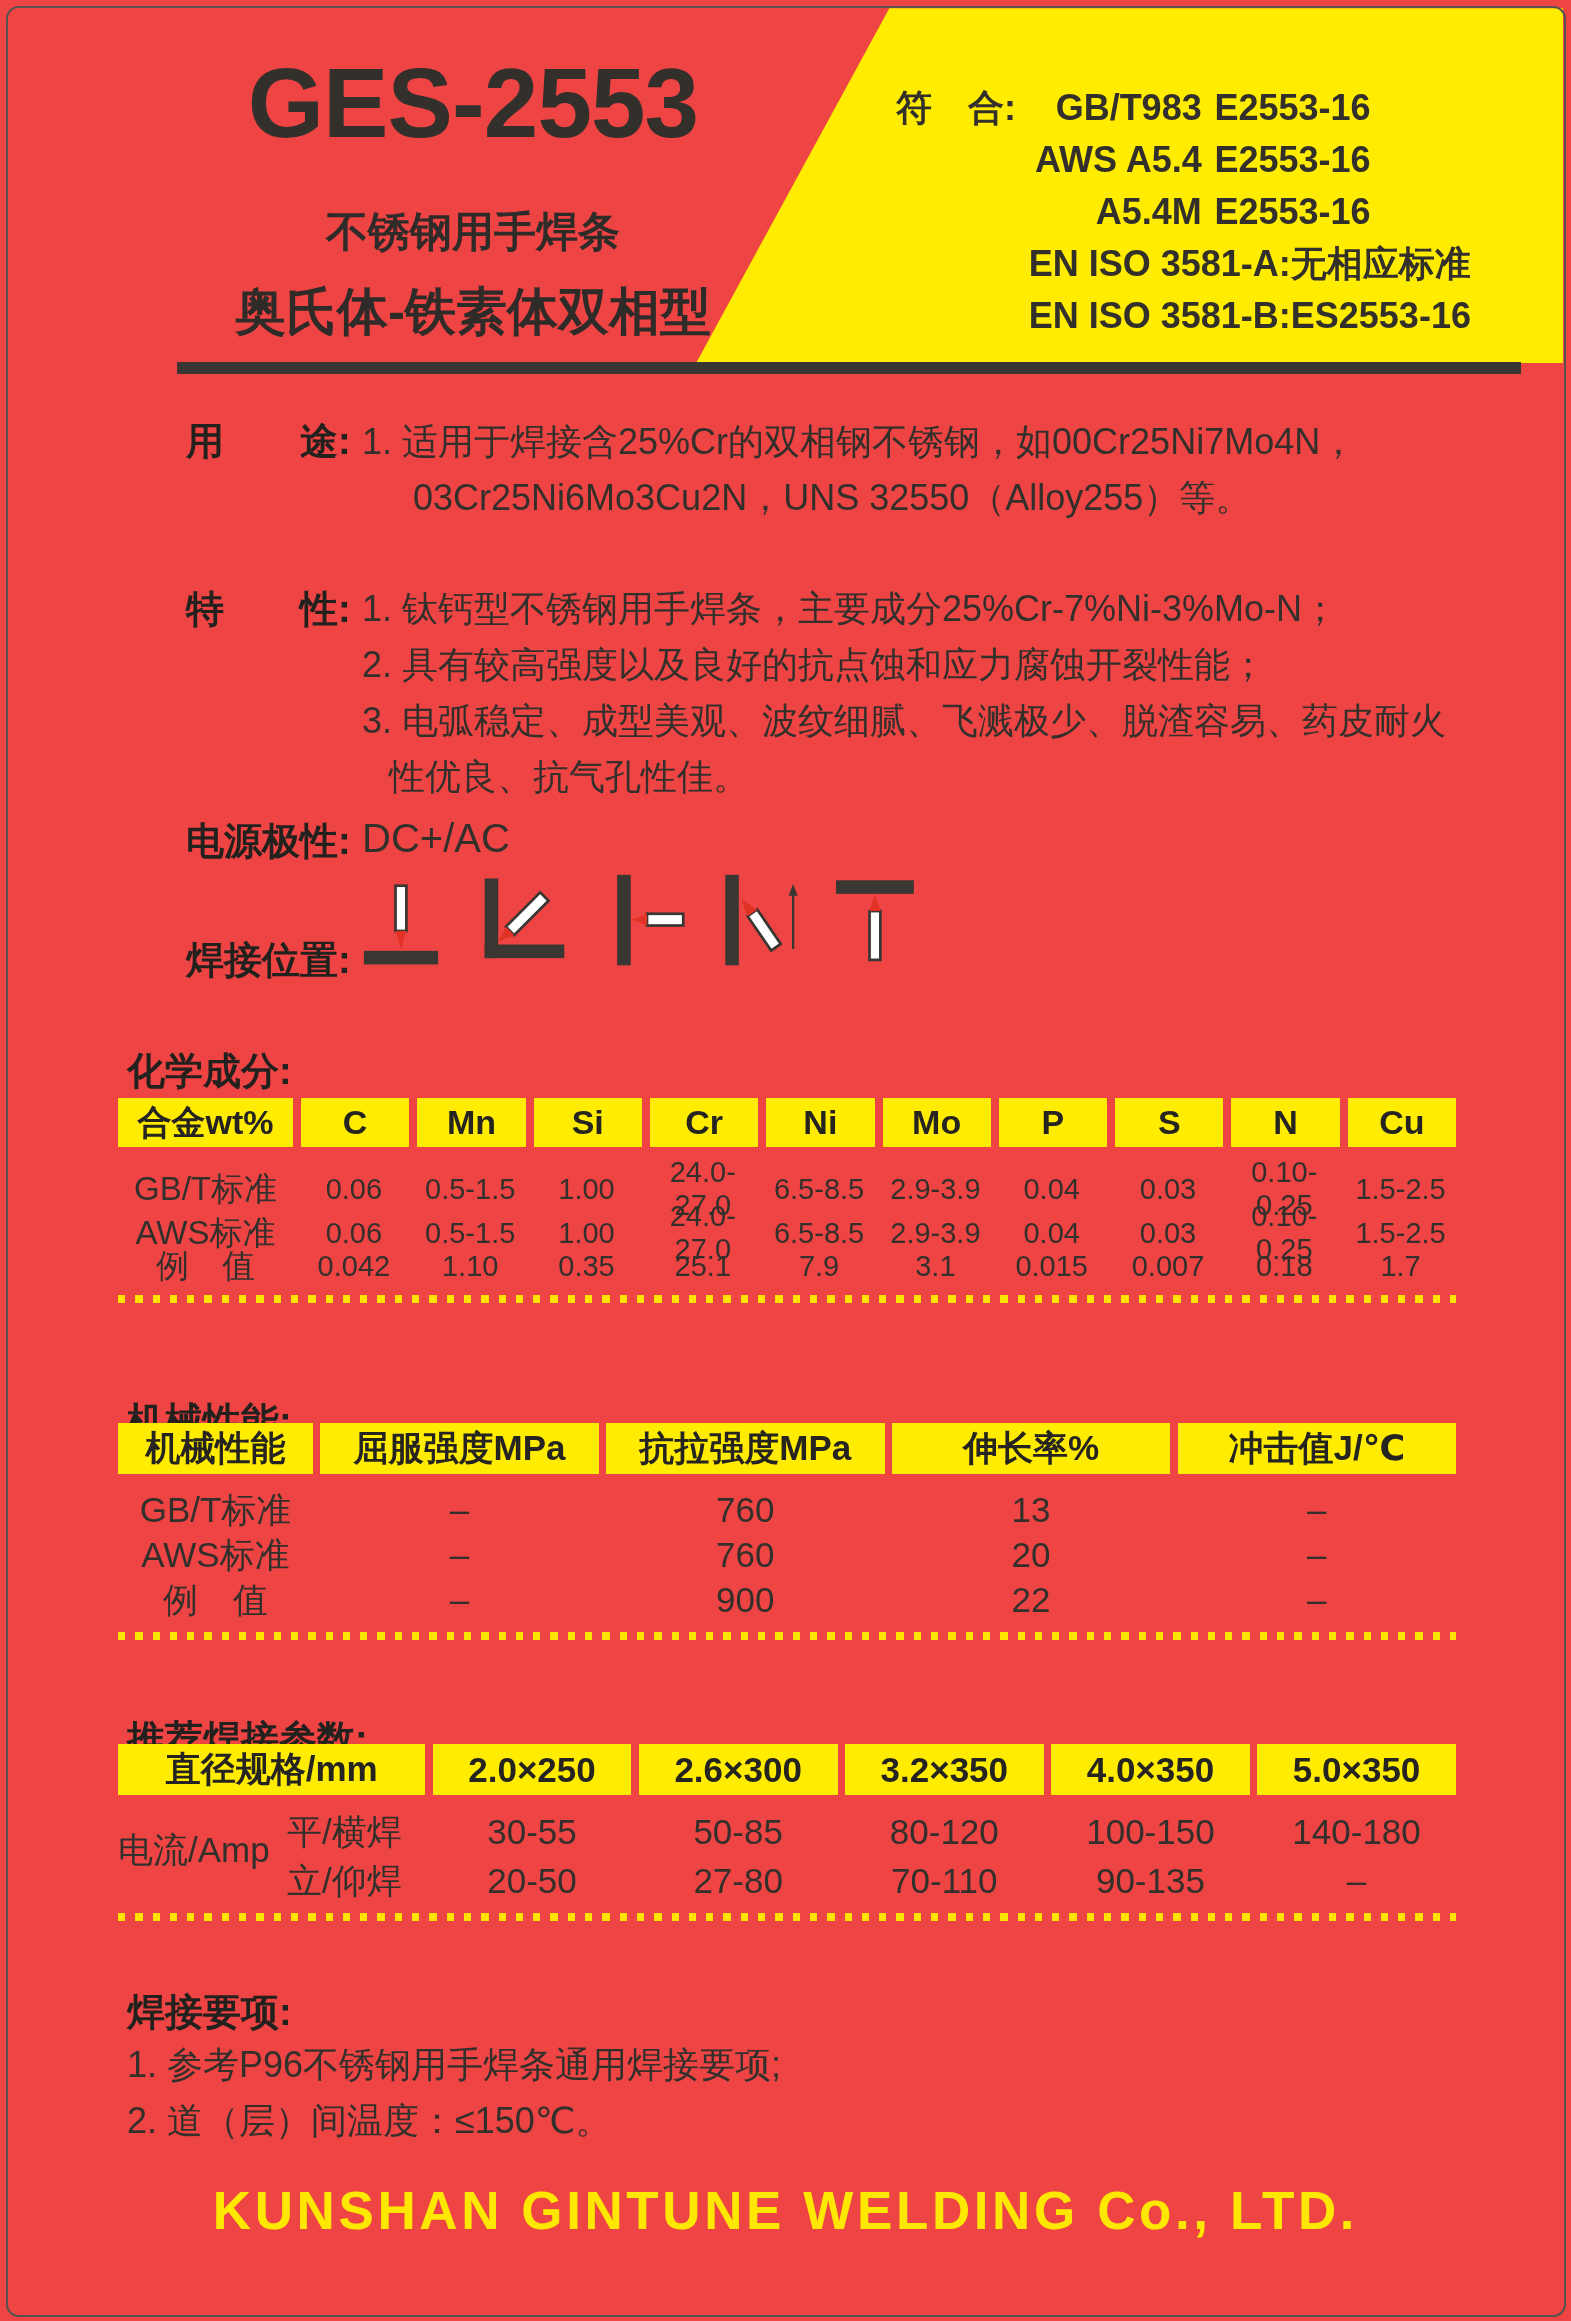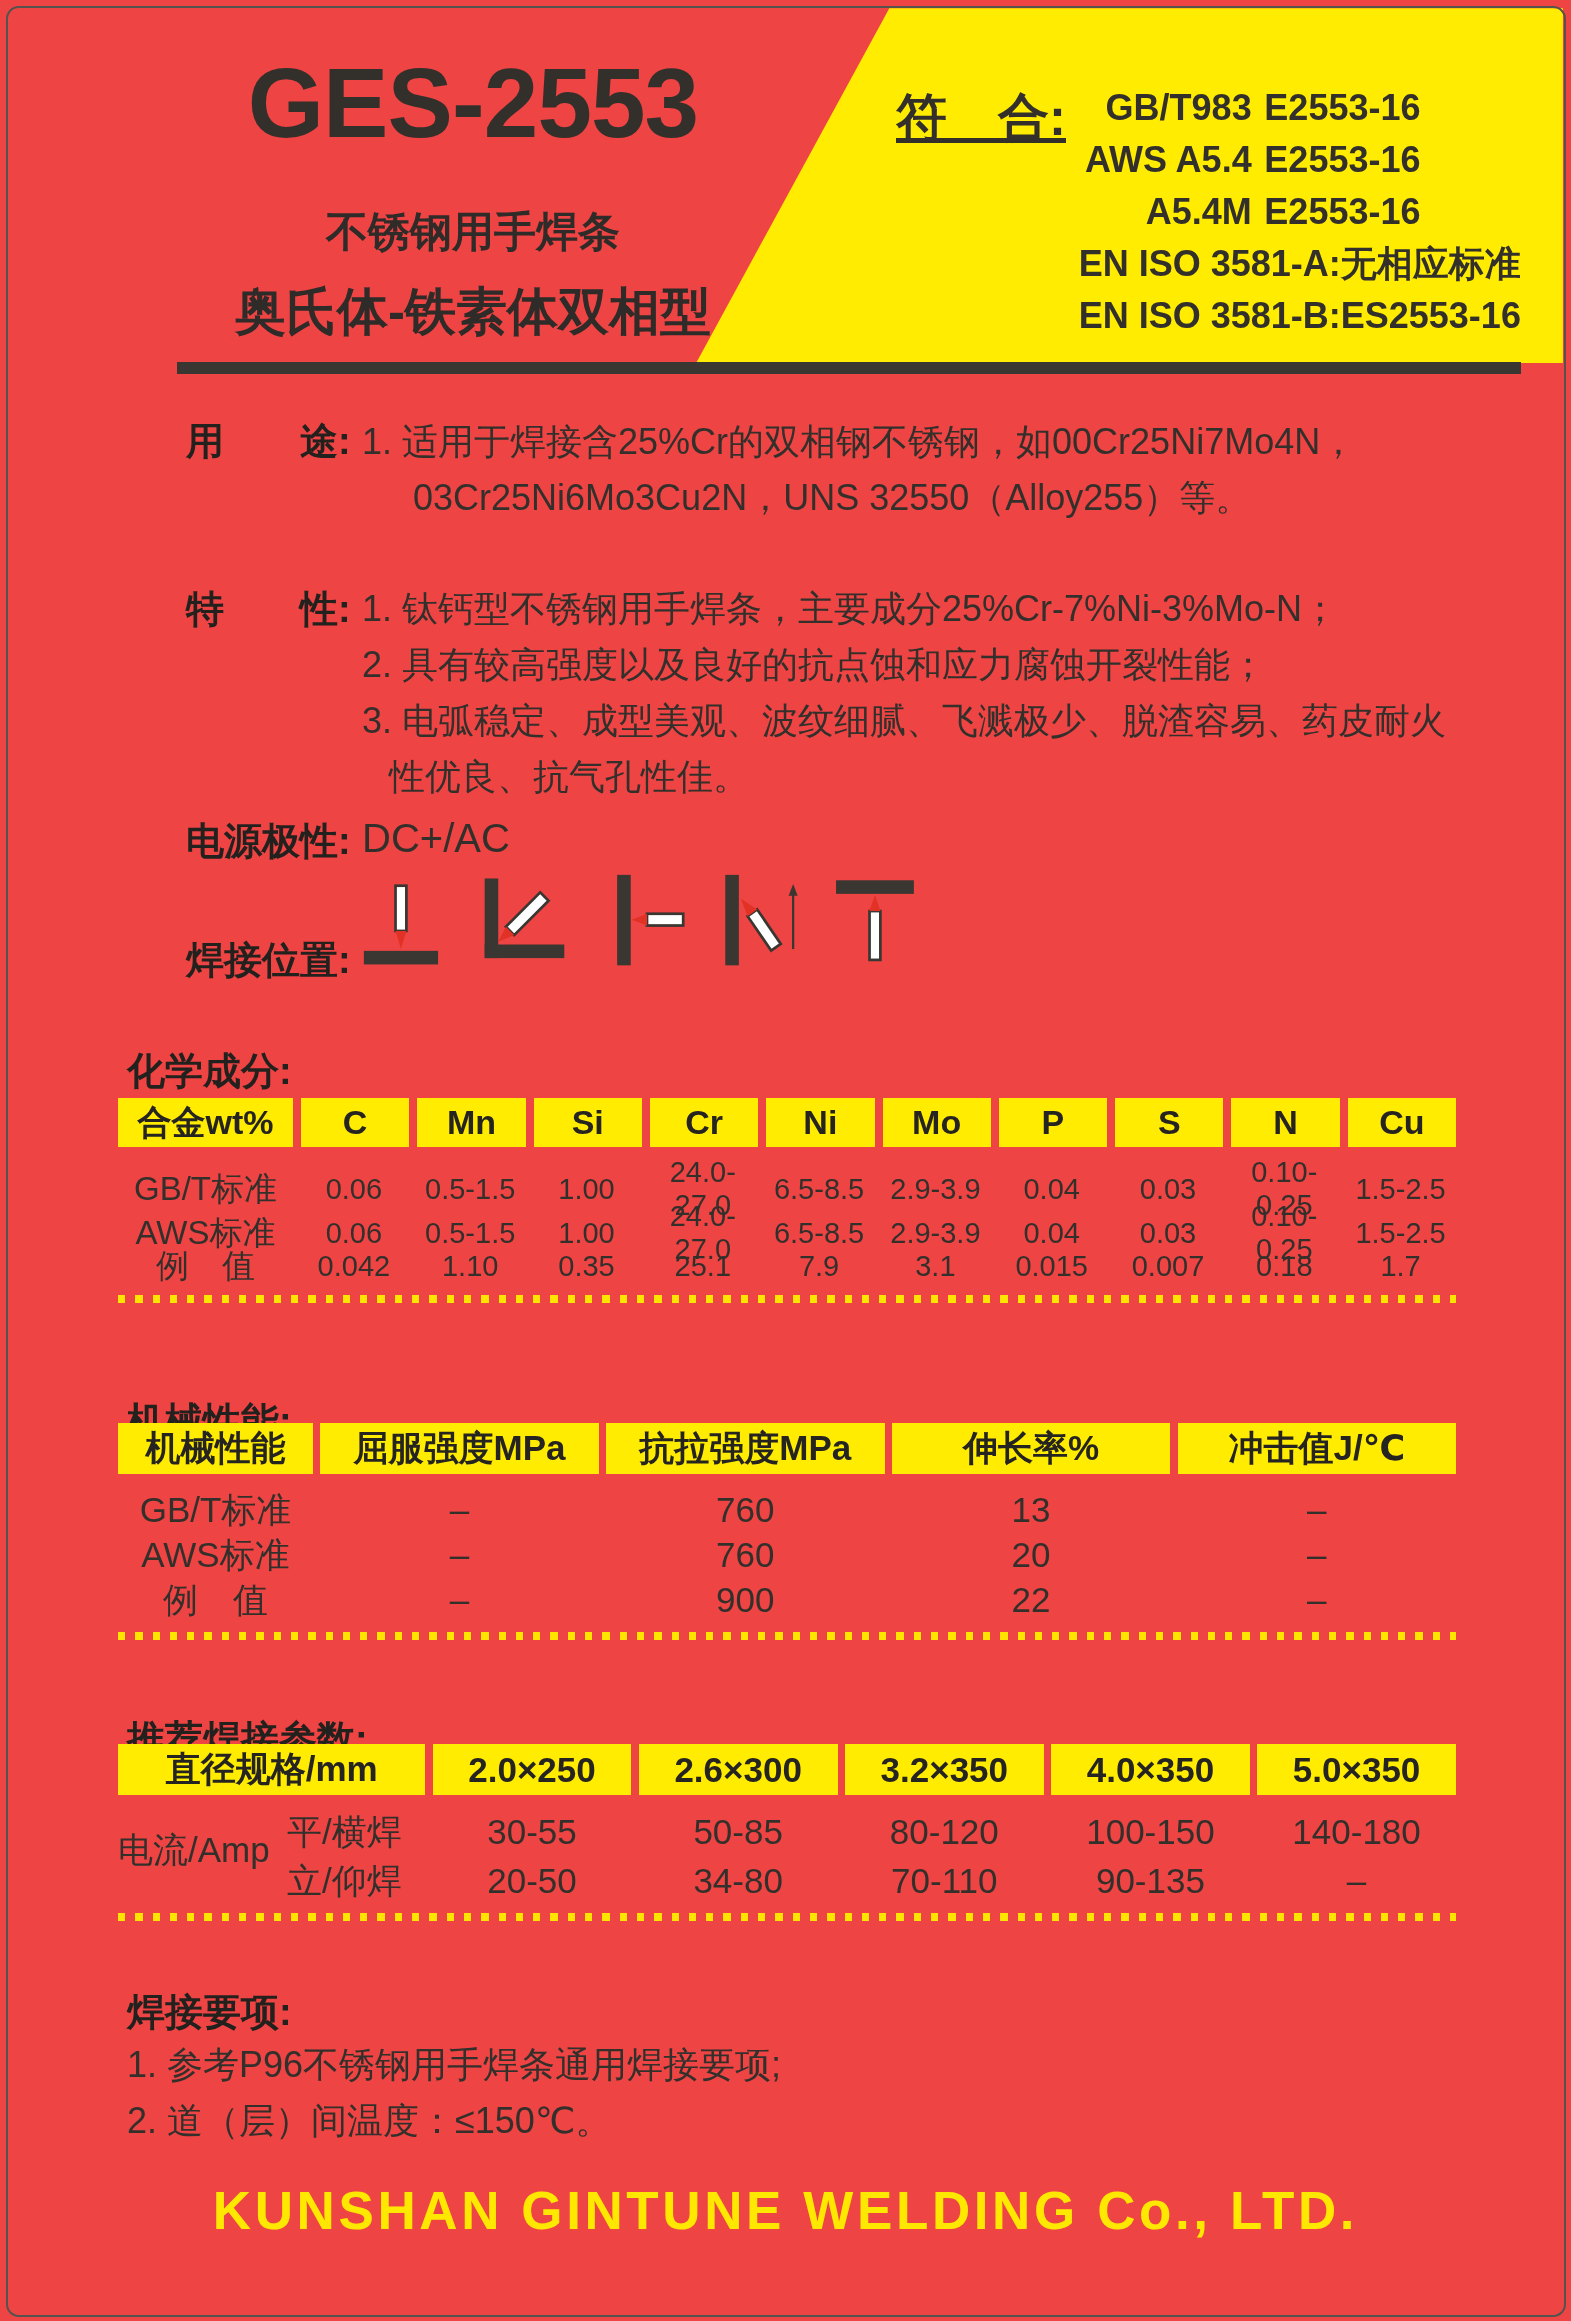--- a/index.html
+++ b/index.html
@@ -32,21 +32,21 @@
     position:absolute; left:164px; top:204px; width:618px; text-align:center;
     font-size:42px; font-weight:bold; color:#2e2b28;
   }
   .subtitle2{
     position:absolute; left:164px; top:278px; width:618px; text-align:center;
     font-size:51px; font-weight:bold; color:#2e2b28;
   }
   .standards{
     position:absolute; left:896px; top:82px; z-index:3; display:flex; gap:12.7px;
   }
-  .std-label{ font-size:51px; font-weight:bold; white-space:nowrap; padding-top:1.8px;text-decoration:underline;}
+  .std-label{ font-size:36px; font-weight:bold; white-space:nowrap; padding-top:1.8px;}
   .std-lines{ display:flex; flex-direction:column; }
   .std-row{ display:flex; line-height:52px; font-size:36px; font-weight:bold; white-space:nowrap;}
   .std-row .std-name{ width:173px; text-align:right; }
   .std-row .std-value{ margin-left:12.7px; }
   .std-row.full{ }
   
   .sec-label{
     position:absolute; left:186px; font-size:38px; font-weight:bold;
     color:#23211e; white-space:nowrap;
   }
@@ -288,21 +288,21 @@
 
       <div class="pcell prow1">平/横焊</div>
       <div class="pcell prow1">30-55</div>
       <div class="pcell prow1">50-85</div>
       <div class="pcell prow1">80-120</div>
       <div class="pcell prow1">100-150</div>
       <div class="pcell prow1">140-180</div>
 
       <div class="pcell prow2">立/仰焊</div>
       <div class="pcell prow2">20-50</div>
-      <div class="pcell prow2">34-80</div>
+      <div class="pcell prow2">27-80</div>
       <div class="pcell prow2">70-110</div>
       <div class="pcell prow2">90-135</div>
       <div class="pcell prow2">–</div>
     </div>
   </div>
   <div class="dotted" style="top:1913px;"></div>
 
   <div class="block-heading" style="top:1987px;">焊接要项:</div>
   <div class="sec-text" style="left:127px; top:2037px;">
     <div>1. 参考P96不锈钢用手焊条通用焊接要项;</div>

